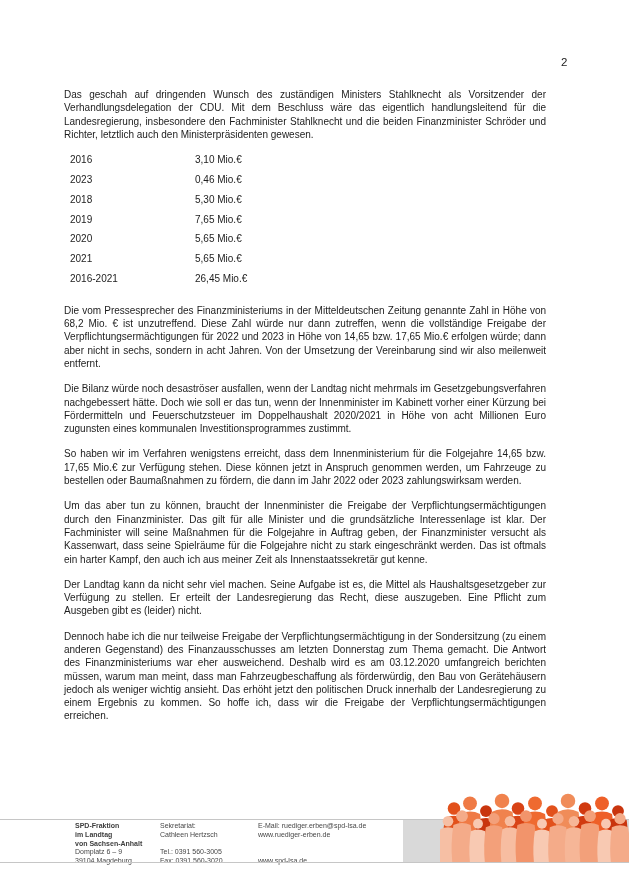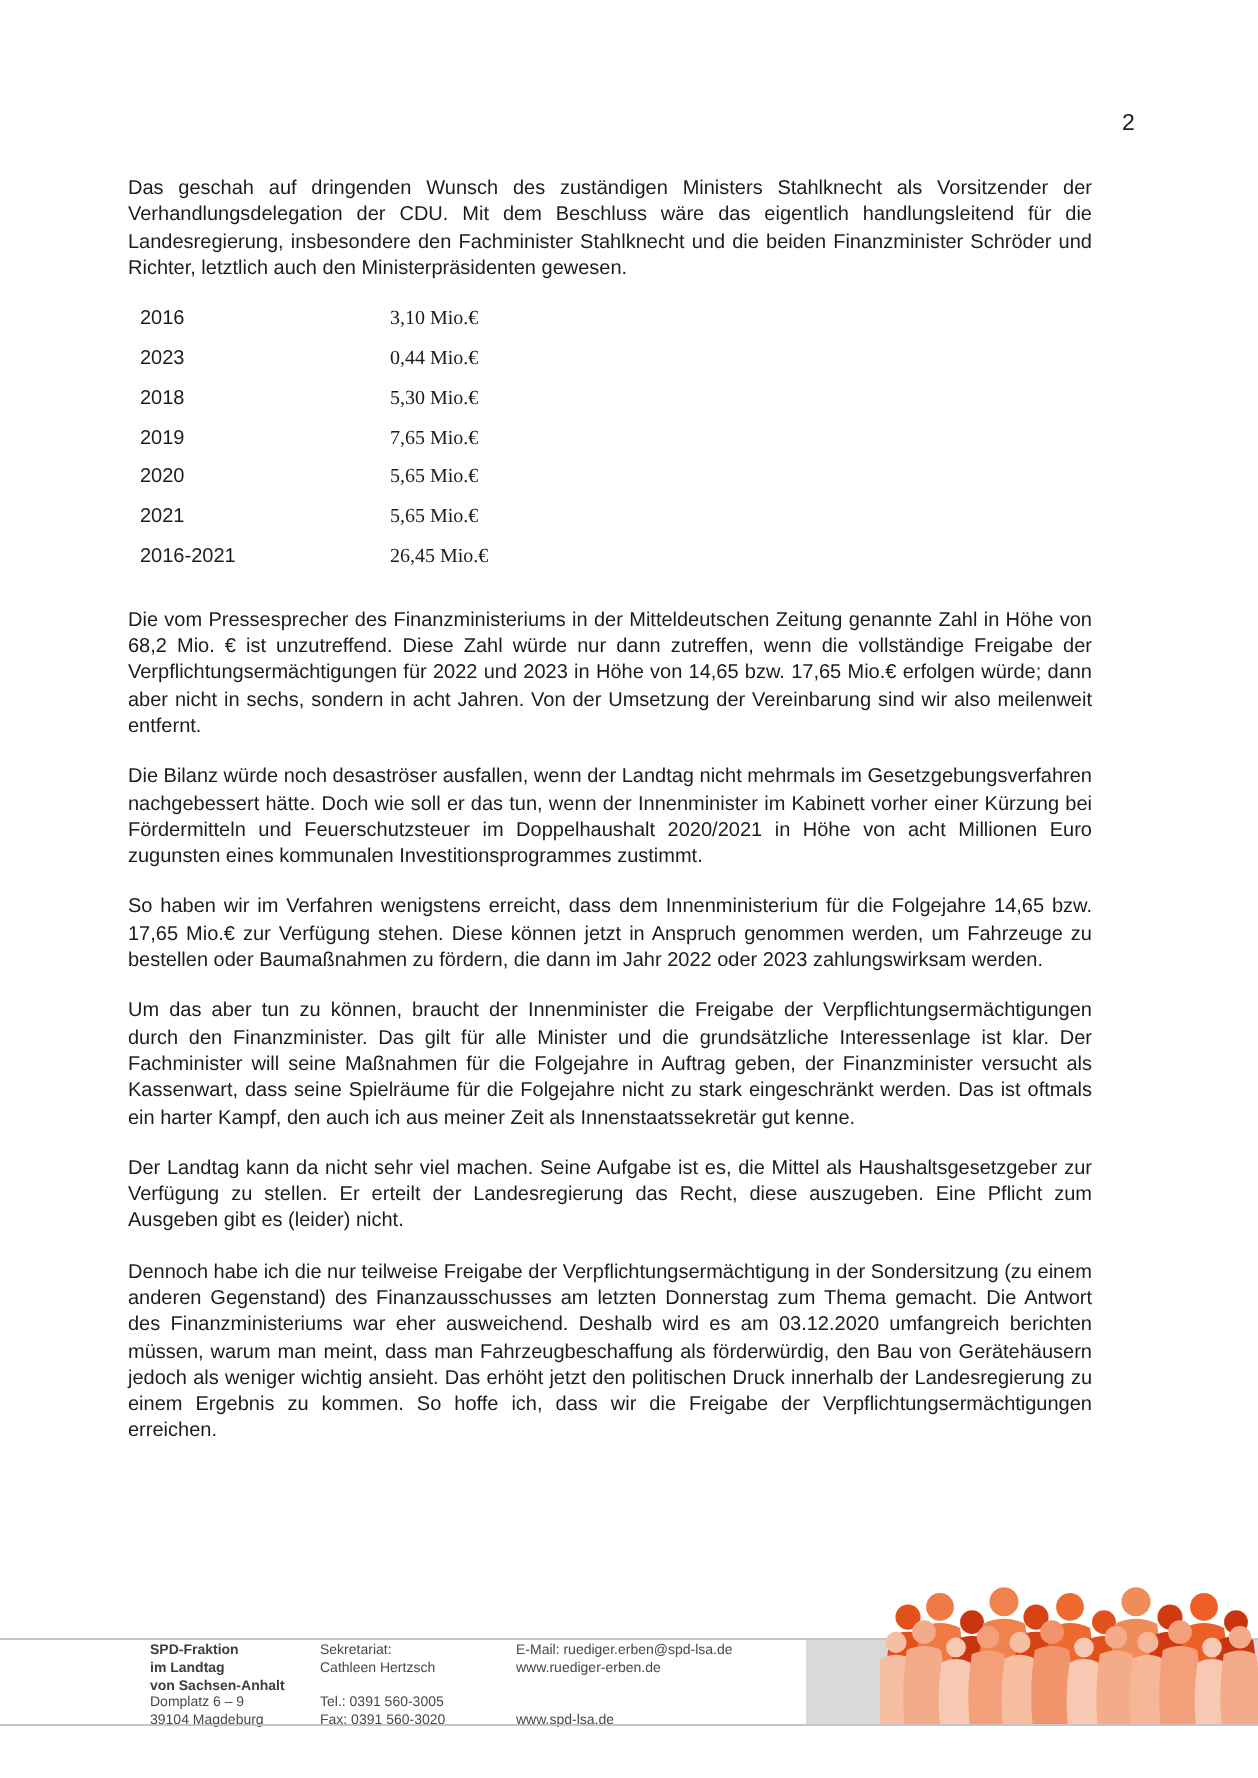--- a/index.html
+++ b/index.html
@@ -23,21 +23,21 @@
     width: 482px;
     font-size: 10px;
     line-height: 13.3px;
     text-align: justify;
   }
   .body-text p { margin: 0 0 12px 0; }
   .body-text p.table-intro { margin: 0; }
   .va-table { margin: 3px 0 12px 6px; }
   .va-row { display: flex; height: 19.8px; align-items: flex-start; gap: 16px; }
   .va-year { width: 109px; flex: none; }
-  .va-value { flex: none; font-family: Liberation Serif, serif; }
+  .va-value { flex: none; }
 
   
   .footer-rule {
     position: absolute; left: 0; width: 629px; height: 1px;
     background: #c6c6c6;
   }
   .footer-rule-top { top: 819px; }
   .footer-rule-bottom { top: 862px; }
   .footer-band {
     position: absolute;
@@ -86,21 +86,21 @@
 <div class="body-text">
   <p>Das geschah auf dringenden Wunsch des zuständigen Ministers Stahlknecht als Vorsitzender der Verhandlungsdelegation der CDU. Mit dem Beschluss wäre das eigentlich handlungsleitend für die Landesregierung, insbesondere den Fachminister Stahlknecht und die beiden Finanzminister Schröder und Richter, letztlich auch den Ministerpräsidenten gewesen.</p>
 
   <div class="va-table">
     <div class="va-row">
       <span class="va-year">2016</span>
       <span class="va-value">3,10 Mio.€</span>
     </div>
     <div class="va-row">
       <span class="va-year">2023</span>
-      <span class="va-value">0,44 Mio.€</span>
+      <span class="va-value">0,46 Mio.€</span>
     </div>
     <div class="va-row">
       <span class="va-year">2018</span>
       <span class="va-value">5,30 Mio.€</span>
     </div>
     <div class="va-row">
       <span class="va-year">2019</span>
       <span class="va-value">7,65 Mio.€</span>
     </div>
     <div class="va-row">

